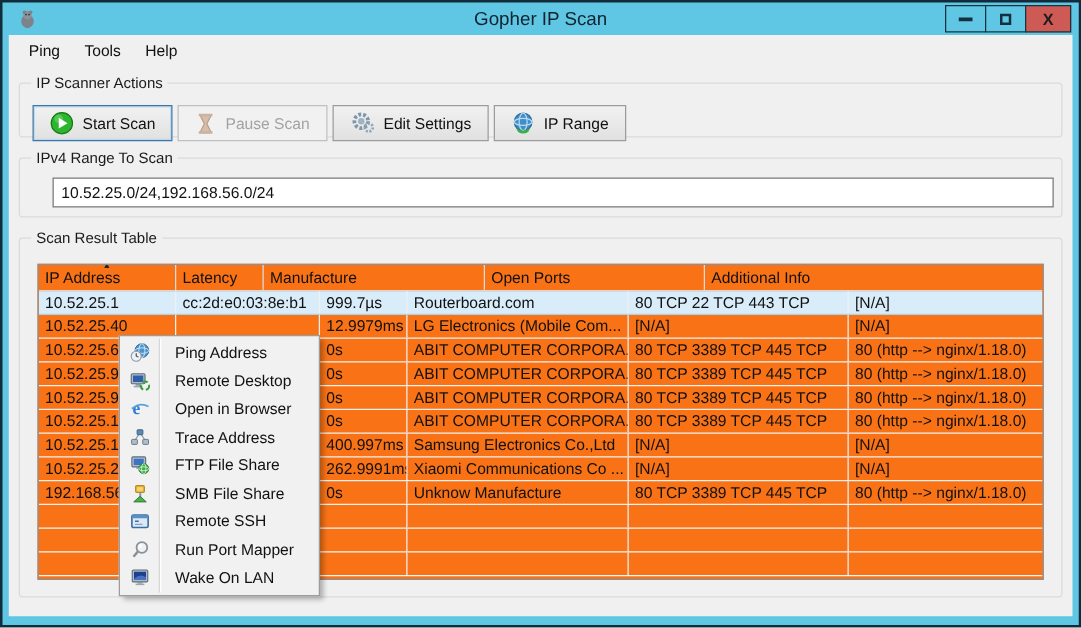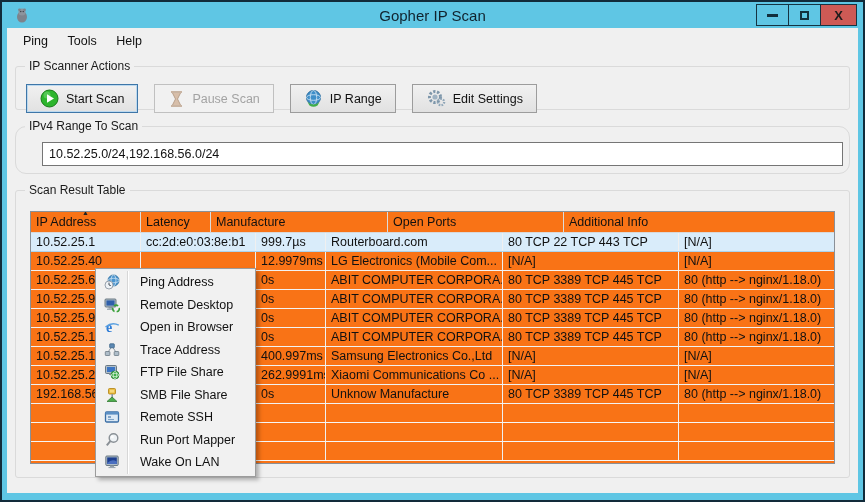--- a/index.html
+++ b/index.html
@@ -41,32 +41,32 @@
     position:relative; margin:10px 8px 0 8px;
     border:1px solid #dadada; border-radius:3px;
   }
   .glabel {
     position:absolute; top:-8px; left:9px; background:#f0f0f0;
     padding:0 4px; font-size:12px; color:#1a1a1a; white-space:nowrap;
   }
 
   
   .gb-actions { height:44px; margin-top:14px; }
-  .btn-row { position:absolute; top:17px; left:10px; display:flex; gap:16px; }
+  .btn-row { position:absolute; top:17px; left:10px; display:flex; gap:4px; }
   .btn {
     height:29px; display:flex; align-items:center; gap:7px; padding:0 13px;
     background:linear-gradient(#f1f1f1,#e1e1e1);
     border:1px solid #9c9c9c; font-size:12.5px; color:#111; cursor:default;
   }
   .btn.focused { border:1px solid #3e76a8; box-shadow:inset 0 0 0 1px #bcd9ef; }
   .btn.disabled { color:#a3a3a3; border-color:#c0c0c0; background:#f1f1f1; }
   .btn svg { display:block; }
 
   
-  .gb-range { height:48px; margin-top:16px;border-radius:11px; }
+  .gb-range { height:48px; margin-top:16px; }
   .range-row { position:absolute; top:15px; left:6px; right:6px; display:flex;padding-left:20px; }
   .range-input {
     flex:1; height:24px; border:1px solid #757575; background:#fff;
     font-family:"Liberation Sans", sans-serif; font-size:12.5px; padding:0 6px; color:#111;
   }
   .search-input {
     width:181px; height:23px; margin-left:8px; margin-top:1px;
     border:1px solid #ababab; background:#fff;
     font-family:"Liberation Sans", sans-serif; font-size:12.5px; padding:0 6px; color:#333;
   }
@@ -163,38 +163,38 @@
             <svg width="17" height="18" viewBox="0 0 17 18" opacity="0.75">
               <path d="M4 2 h9 l-3.5 7 3.5 7 h-9 l3.5-7 z" fill="#cfae92" stroke="#a58468" stroke-width="1"></path>
               <rect x="3" y="1" width="11" height="2" fill="#bca088"></rect>
               <rect x="3" y="15" width="11" height="2" fill="#bca088"></rect>
             </svg>
           </span>
           <span>Pause Scan</span>
         </div>
         <div class="btn">
           <span>
+            <svg width="20" height="19" viewBox="0 0 20 19">
+              <circle cx="9" cy="8" r="5.5" fill="none" stroke="#7d96aa" stroke-width="3" stroke-dasharray="2.3 1.6"></circle>
+              <circle cx="9" cy="8" r="2.6" fill="#9fb3c3"></circle>
+              <circle cx="15" cy="13" r="3.2" fill="none" stroke="#8fa6b8" stroke-width="2.2" stroke-dasharray="1.6 1.2"></circle>
+            </svg>
+          </span>
+          <span>Edit Settings</span>
+        </div>
+        <div class="btn">
+          <span>
             <svg width="19" height="19" viewBox="0 0 19 19">
               <circle cx="9.5" cy="8.5" r="7" fill="#3f8fc9" stroke="#2a6c9e" stroke-width="1"></circle>
               <ellipse cx="9.5" cy="8.5" rx="3.2" ry="7" fill="none" stroke="#bcd9ef" stroke-width="1"></ellipse>
               <ellipse cx="9.5" cy="8.5" rx="7" ry="2.8" fill="none" stroke="#bcd9ef" stroke-width="1"></ellipse>
               <path d="M3.5 13 q6 5 12 0 l-2 3.5 q-4 2.5 -8 0 z" fill="#3fae49"></path>
             </svg>
           </span>
           <span>IP Range</span>
-        </div>
-        <div class="btn">
-          <span>
-            <svg width="20" height="19" viewBox="0 0 20 19">
-              <circle cx="9" cy="8" r="5.5" fill="none" stroke="#7d96aa" stroke-width="3" stroke-dasharray="2.3 1.6"></circle>
-              <circle cx="9" cy="8" r="2.6" fill="#9fb3c3"></circle>
-              <circle cx="15" cy="13" r="3.2" fill="none" stroke="#8fa6b8" stroke-width="2.2" stroke-dasharray="1.6 1.2"></circle>
-            </svg>
-          </span>
-          <span>Edit Settings</span>
         </div>
       </div>
     </div>
 
     <div class="groupbox gb-range">
       <span class="glabel">IPv4 Range To Scan</span>
       <div class="range-row">
         <input class="range-input" type="text" value="10.52.25.0/24,192.168.56.0/24" style="">
       </div>
     </div>

